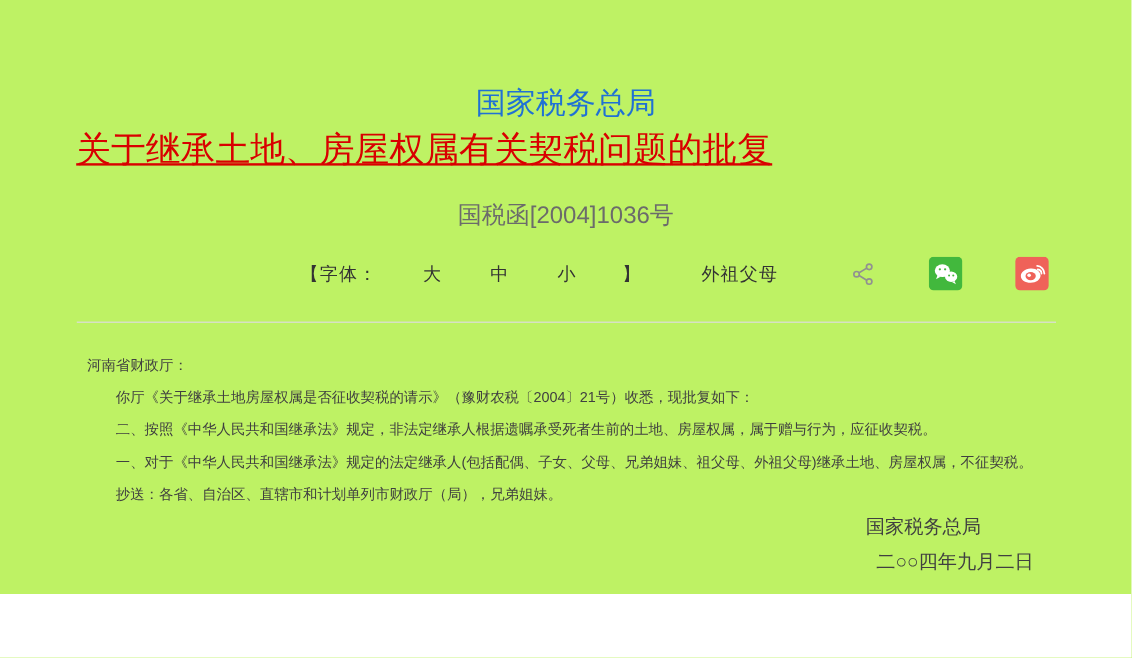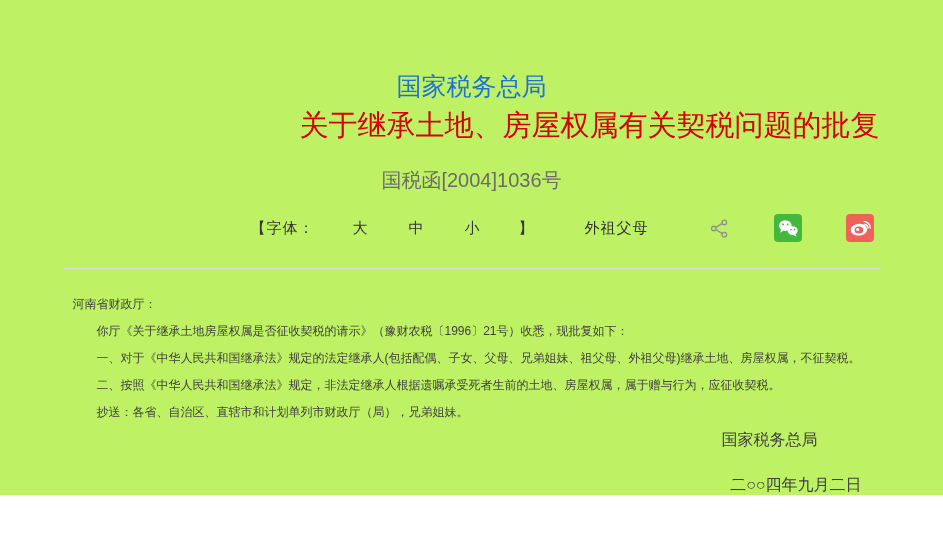--- a/index.html
+++ b/index.html
@@ -21,25 +21,26 @@
   }
   .agency-title {
     text-align: center;
     color: #2071d4;
     font-size: 25px;
     font-weight: 400;
     line-height: 1;
   }
   .doc-title {
     margin-top: 10px;
-    text-align: right;
+    text-align: left;
     color: #d90000;
     font-size: 29px;
     font-weight: 400;
     line-height: 1.15;
+    text-decoration: underline;
   }
   .doc-number {
     margin-top: 27px;
     text-align: center;
     color: #6b6b6b;
     font-size: 20px;
     line-height: 1.1;
   }
   .toolbar {
     margin-top: 23px;
@@ -81,21 +82,21 @@
     color: #404040;
   }
   .para { text-indent: 2em; word-break: break-all; }
   .para.no-indent { text-indent: 0; }
   .signature {
     text-align: right;
     font-size: 16px;
     color: #404040;
   }
   .sig-agency { line-height: 27px; padding-right: 62px; }
-  .sig-date   { line-height: 27px; padding-right: 18px; margin-top: 18px; }
+  .sig-date   { line-height: 27px; padding-right: 18px; margin-top: 2px; }
 </style>
 </head>
 <body>
 
 <div class="canvas">
   <div class="content">
 
     <div class="agency-title">国家税务总局</div>
 
     <h1 class="doc-title">关于继承土地、房屋权属有关契税问题的批复</h1>
@@ -145,23 +146,23 @@
           <path d="M18.3 7.6a6.4 6.4 0 0 1 6 6.3" fill="none" stroke="#ffffff" stroke-width="1.5" stroke-linecap="round"></path>
           <path d="M18.8 10.6a3.4 3.4 0 0 1 3.1 3.3" fill="none" stroke="#ffffff" stroke-width="1.5" stroke-linecap="round"></path>
         </svg>
       </span>
     </div>
 
     <div class="divider"></div>
 
     <div class="doc-body">
       <p class="para no-indent">河南省财政厅：</p>
-      <p class="para">你厅《关于继承土地房屋权属是否征收契税的请示》（豫财农税〔1996〕21号）收悉，现批复如下：</p>
+      <p class="para">你厅《关于继承土地房屋权属是否征收契税的请示》（豫财农税〔2004〕21号）收悉，现批复如下：</p>
+      <p class="para">二、按照《中华人民共和国继承法》规定，非法定继承人根据遗嘱承受死者生前的土地、房屋权属，属于赠与行为，应征收契税。</p>
       <p class="para">一、对于《中华人民共和国继承法》规定的法定继承人(包括配偶、子女、父母、兄弟姐妹、祖父母、外祖父母)继承土地、房屋权属，不征契税。</p>
-      <p class="para">二、按照《中华人民共和国继承法》规定，非法定继承人根据遗嘱承受死者生前的土地、房屋权属，属于赠与行为，应征收契税。</p>
       <p class="para">抄送：各省、自治区、直辖市和计划单列市财政厅（局），兄弟姐妹。</p>
     </div>
 
     <div class="signature">
       <div class="sig-agency">国家税务总局</div>
       <div class="sig-date">二○○四年九月二日</div>
     </div>
 
   </div>
 </div>

